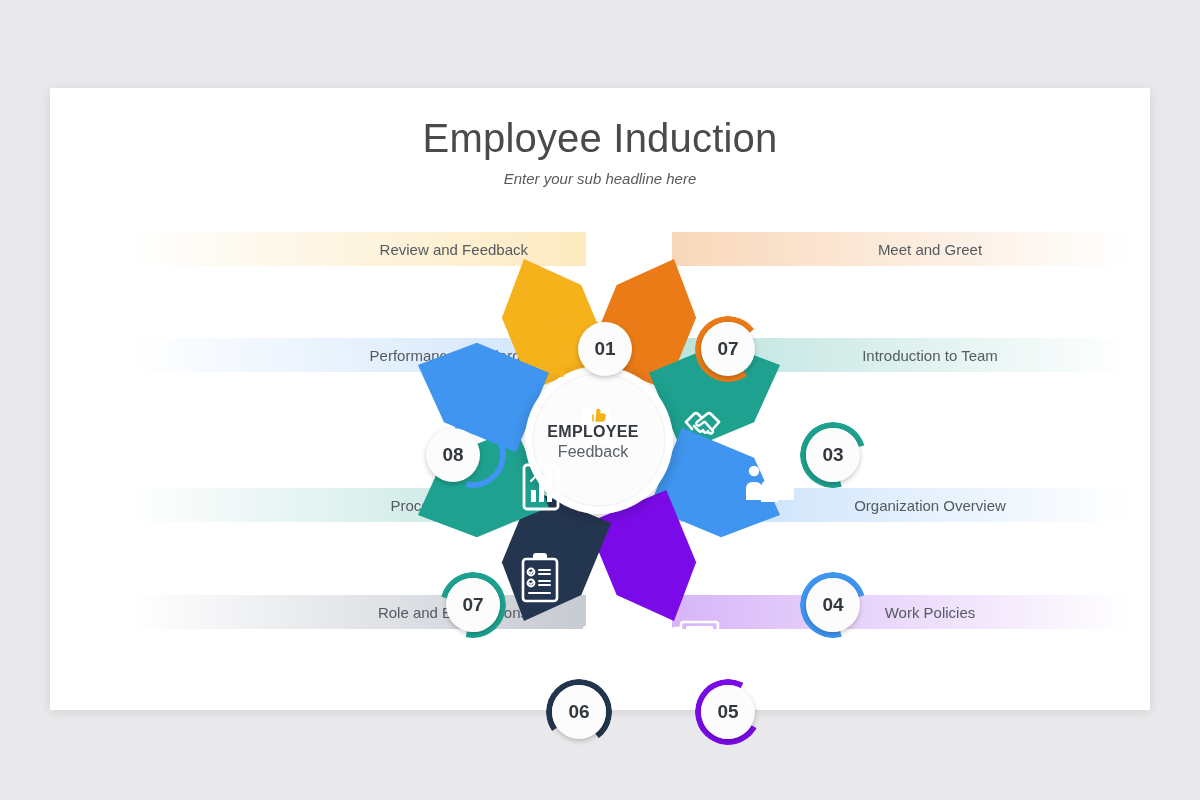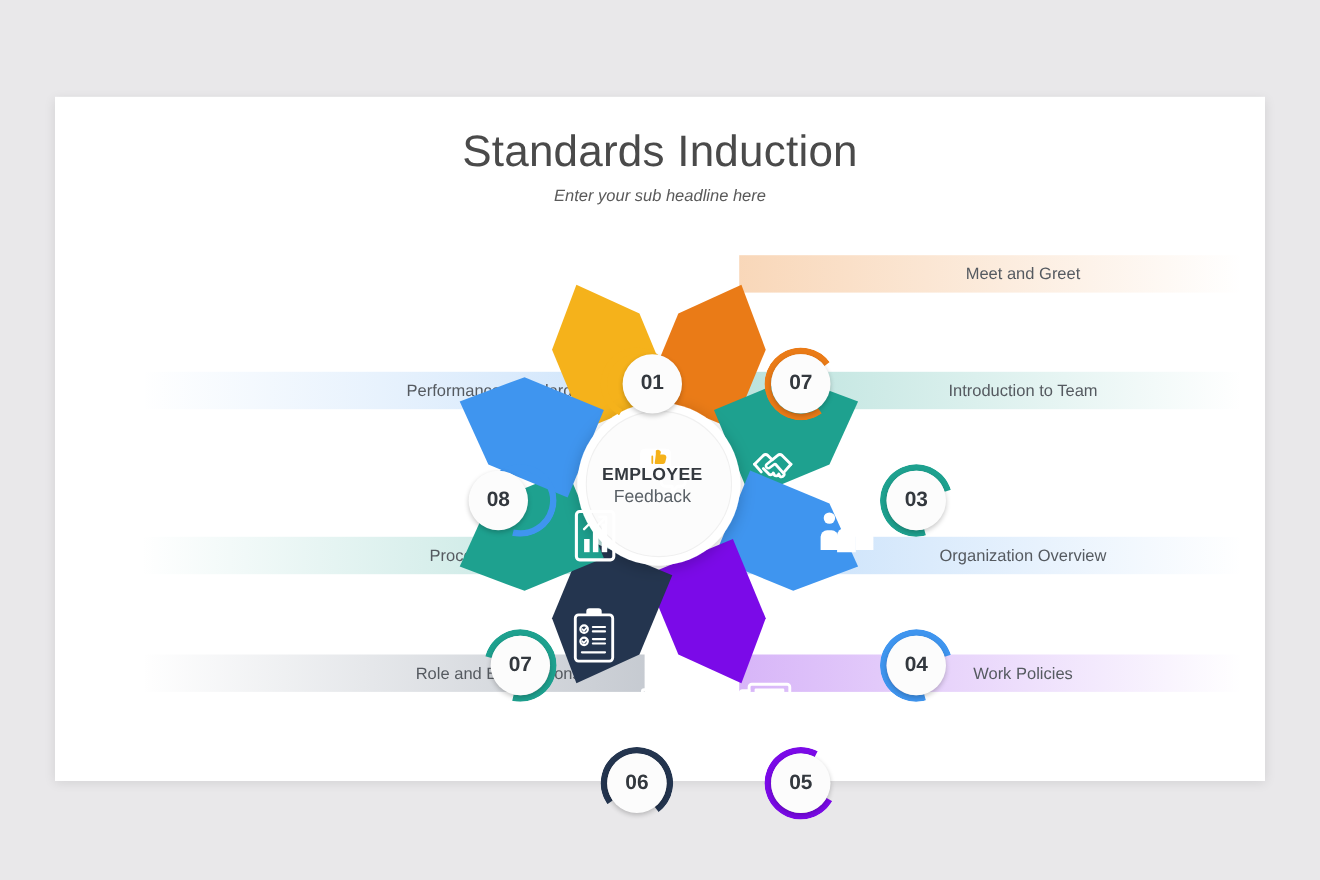--- a/index.html
+++ b/index.html
@@ -57,25 +57,29 @@
     z-index: 35;
   }
   svg { display: block; }
   .pl { pointer-events: none; }
 </style>
 </head>
 <body>
 
 <div id="slide">
 
-  <div id="title">Standards Induction</div>
+  <div id="title">Employee Induction</div>
   <div id="subtitle">Enter your sub headline here</div>
 
   <div id="wheelstage">
 
+    <div class="label-bar left" style="left:78px; top:144px; width:400px;
+                background:linear-gradient(to right,rgba(245,178,27,0) 0%,rgba(245,178,27,0.28) 100%);">
+      <span>Review and Feedback</span>
+    </div>
 
     <div class="label-bar right" style="left:622px; top:144px; width:400px;
                 background:linear-gradient(to left,rgba(234,123,23,0) 0%,rgba(234,123,23,0.30) 100%);">
       <span>Meet and Greet</span>
     </div>
 
     <div class="label-bar right" style="left:622px; top:250px; width:400px;
                 background:linear-gradient(to left,rgba(30,161,143,0) 0%,rgba(30,161,143,0.30) 100%);">
       <span>Introduction to Team</span>
     </div>
@@ -238,21 +242,21 @@
     <svg class="ring pl" style="left:496px; top:591px;" viewBox="0 0 66 66">
       <circle cx="33" cy="33" r="30" fill="none" stroke="#24354f" stroke-width="6" stroke-dasharray="140 48" transform="rotate(145 33 33)"></circle>
     </svg>
     <svg class="ring pl" style="left:390px; top:484px;" viewBox="0 0 66 66">
       <circle cx="33" cy="33" r="30" fill="none" stroke="#1ea18f" stroke-width="6" stroke-dasharray="140 48" transform="rotate(195 33 33)"></circle>
     </svg>
     <svg class="ring pl" style="left:390px; top:334px;" viewBox="0 0 66 66">
       <circle cx="33" cy="33" r="30" fill="none" stroke="#3f95ef" stroke-width="6" stroke-dasharray="140 48" transform="rotate(195 33 33)"></circle>
     </svg>
 
-    <div class="badge" style="left:516px; top:234px;justify-content:center;">
+    <div class="badge" style="left:528px; top:234px;justify-content:center;">
       <span>01</span>
     </div>
     <div class="badge" style="left:651px; top:234px;">
       <span>07</span>
     </div>
     <div class="badge" style="left:756px; top:340px;">
       <span>03</span>
     </div>
     <div class="badge" style="left:756px; top:490px;">
       <span>04</span>

